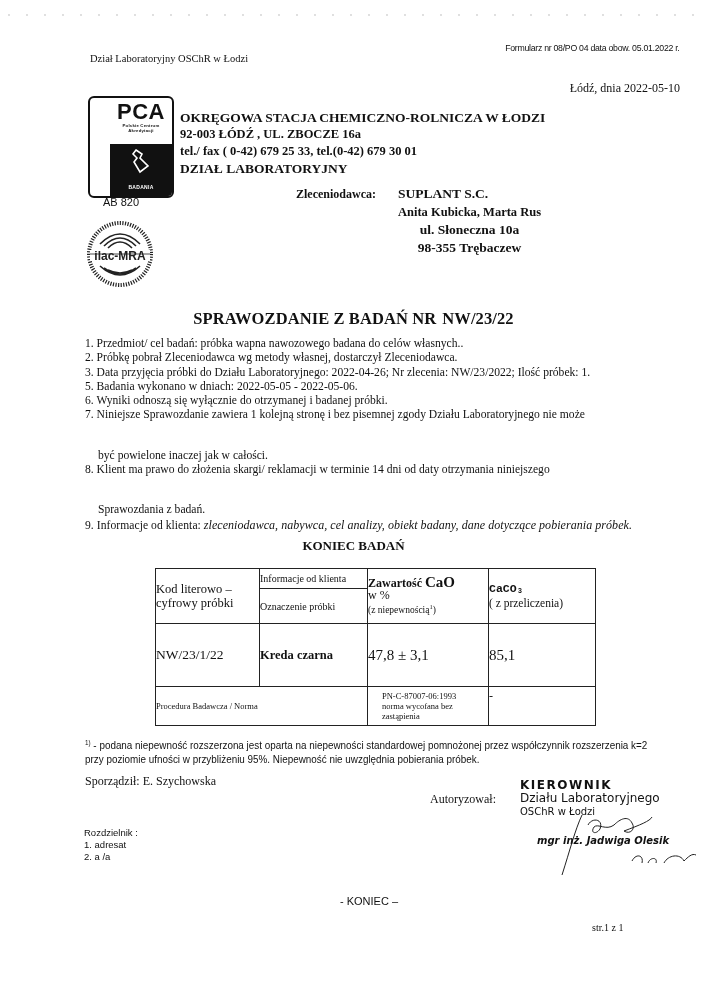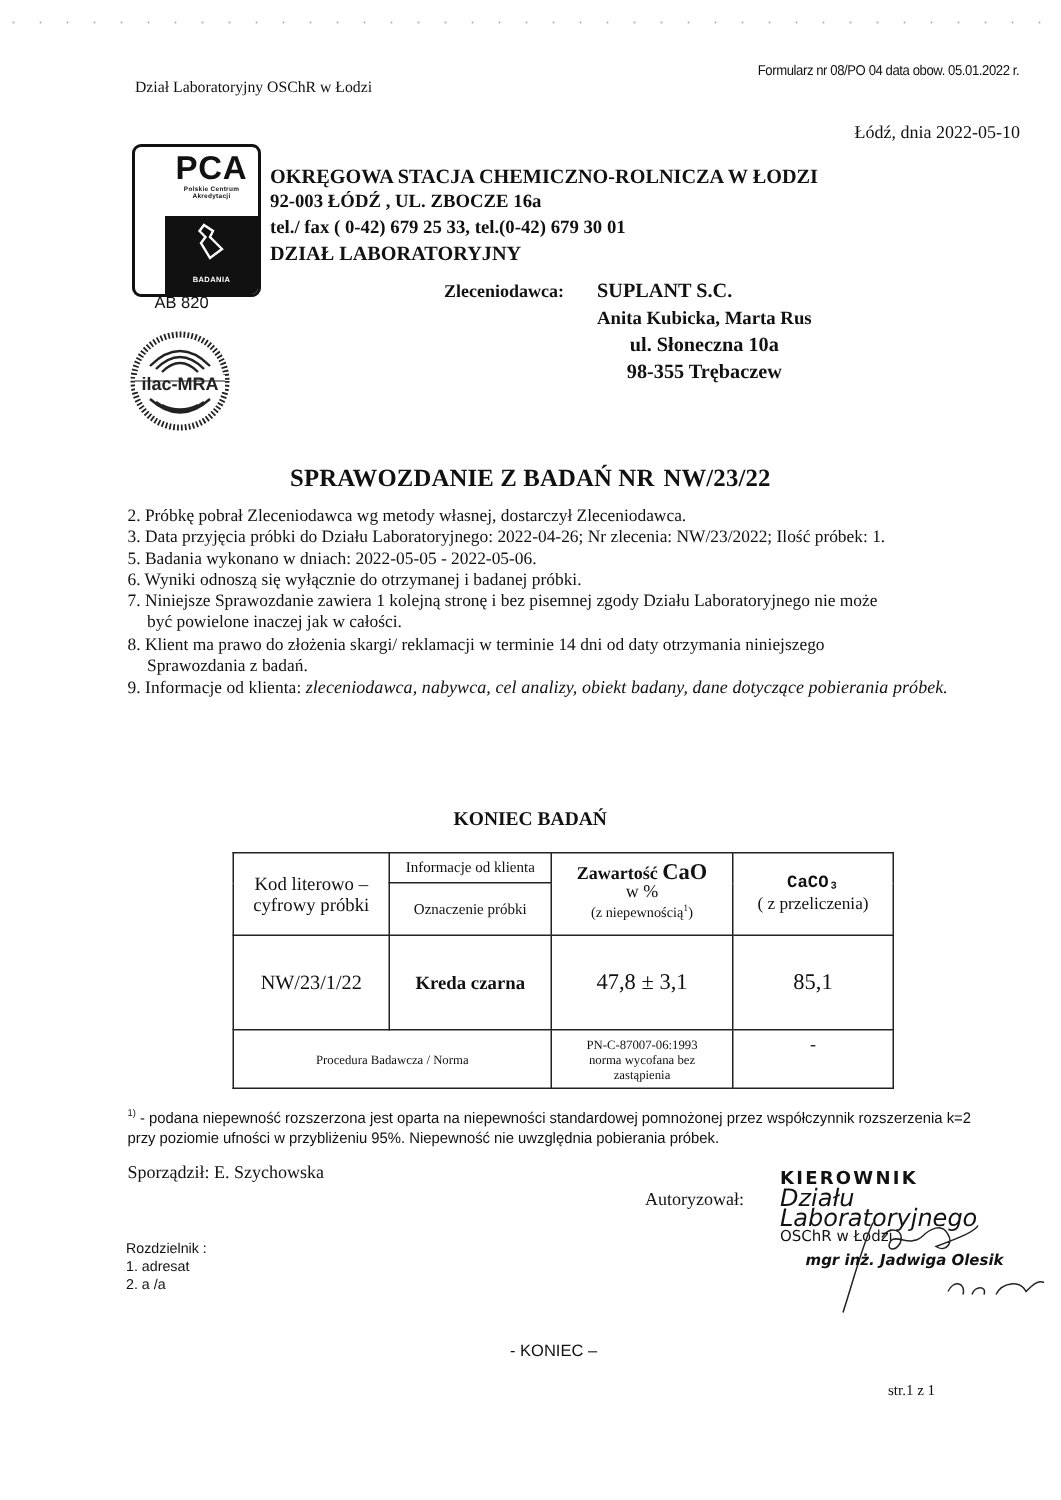--- a/index.html
+++ b/index.html
@@ -33,28 +33,28 @@
   .client { left: 296px; top: 185px; font-weight: bold; font-size: 12.5px; line-height: 17.5px; }
   .client .lbl { display: inline-block; width: 102px; font-size: 12px; }
   .client .ind { padding-left: 102px; }
   .client .name { font-size: 13.5px; text-align: center; }
 
   .title { left: 0; width: 707px; top: 309px; text-align: center; font-weight: bold; font-size: 16.5px; letter-spacing: 0.1px; }
   .title span + span { margin-left: 6px; }
 
   .items { left: 85px; top: 337px; width: 580px; font-size: 11.6px; line-height: 14.3px; }
   .items .it { }
-  .items .cont { padding-left: 13px; }
+  .items .cont { padding-left: 13px; margin-top: 26px; }
   .items .it9 { letter-spacing: 0.05px; }
   .it9 i { font-size: 12px; }
 
   .res-title { left: 0; width: 707px; top: 538px; text-align: center; font-weight: bold; font-size: 13px; }
 
   table.res { position: absolute; left: 155px; top: 568px; border-collapse: collapse; }
-  table.res td { border: 1.3px solid #222; text-align: center; vertical-align: middle; padding: 0; }
+  table.res td { border: 1.3px solid #222; vertical-align: middle; padding: 0; }
   .c1 { width: 103px; } .c2 { width: 107px; } .c3 { width: 120px; } .c4 { width: 106px; }
   .h-kod { font-size: 12.5px; line-height: 14px; }
   .h-info { font-size: 10px; height: 19px; }
   .h-ozn { font-size: 10px; height: 34px; }
   .h-zaw { line-height: 12px; }
   .h-zaw .t1 { font-size: 12px; font-weight: bold; }
   .h-zaw .t1 b { font-size: 15px; }
   .h-zaw .t2 { font-size: 12px; }
   .h-zaw .t3 { font-size: 9.5px; }
   .h-caco { font-size: 11.5px; line-height: 14px; }
@@ -65,21 +65,21 @@
   .p-cell { height: 34px; font-size: 8.5px; line-height: 10px; }
 
   .foot { left: 85px; top: 736px; width: 580px; font-size: 10.2px; line-height: 14px; font-family: "Liberation Sans", sans-serif; transform: scaleX(0.97); transform-origin: left; }
   .sup { font-size: 6.5px; vertical-align: super; }
 
   .spor { left: 85px; top: 774px; font-size: 12px; }
   .rozd { left: 84px; top: 827px; font-size: 9.5px; line-height: 12px; font-family: "Liberation Sans", sans-serif; }
   .autor { left: 430px; top: 792px; font-size: 12px; }
   .kier { left: 520px; top: 779px; width: 160px; text-align: left; font-family: "DejaVu Sans", sans-serif; line-height: 13px; }
   .kier .k1 { font-weight: bold; font-size: 12px; letter-spacing: 1.5px; }
-  .kier .k2 { font-size: 16px; font-style: italic; }
+  .kier .k2 { font-size: 12px; }
   .kier .k3 { font-size: 10px; }
   .mgr { left: 537px; top: 835px; font-family: "DejaVu Sans", sans-serif; font-style: italic; font-size: 10px; font-weight: bold; }
   .sig { left: 520px; top: 805px; }
   .koniec { left: 340px; top: 895px; font-size: 11px; font-family: "Liberation Sans", sans-serif; }
   .page { left: 592px; top: 922px; font-size: 10px; }
 </style>
 </head>
 <body>
 
 <div class="dots"></div>
@@ -130,20 +130,21 @@
   <div class="ind">Anita Kubicka, Marta Rus</div>
   <div class="ind name">ul. Słoneczna 10a</div>
   <div class="ind name">98-355 Trębaczew</div>
 </div>
 
 <div class="abs title">
   <span>SPRAWOZDANIE Z BADAŃ NR</span><span>NW/23/22</span>
 </div>
 
 <div class="abs items">
+  <div class="it">1. Przedmiot/ cel badań: próbka wapna nawozowego badana do celów własnych..</div>
   <div class="it">2. Próbkę pobrał  Zleceniodawca wg metody własnej, dostarczył Zleceniodawca.</div>
   <div class="it">3. Data przyjęcia próbki do Działu Laboratoryjnego: 2022-04-26; Nr zlecenia: NW/23/2022; Ilość próbek: 1.</div>
   <div class="it">5. Badania wykonano w dniach: 2022-05-05 - 2022-05-06.</div>
   <div class="it">6. Wyniki odnoszą się wyłącznie do otrzymanej i badanej próbki.</div>
   <div class="it">7. Niniejsze Sprawozdanie zawiera 1 kolejną stronę i bez pisemnej zgody Działu Laboratoryjnego nie może</div>
   <div class="cont">być  powielone inaczej jak w całości.</div>
   <div class="it">8. Klient ma prawo do złożenia skargi/ reklamacji w terminie 14 dni od daty otrzymania niniejszego</div>
   <div class="cont">Sprawozdania z badań.</div>
   <div class="it it9" style="text-align: justify;">
     <span>9. Informacje od klienta:</span>

